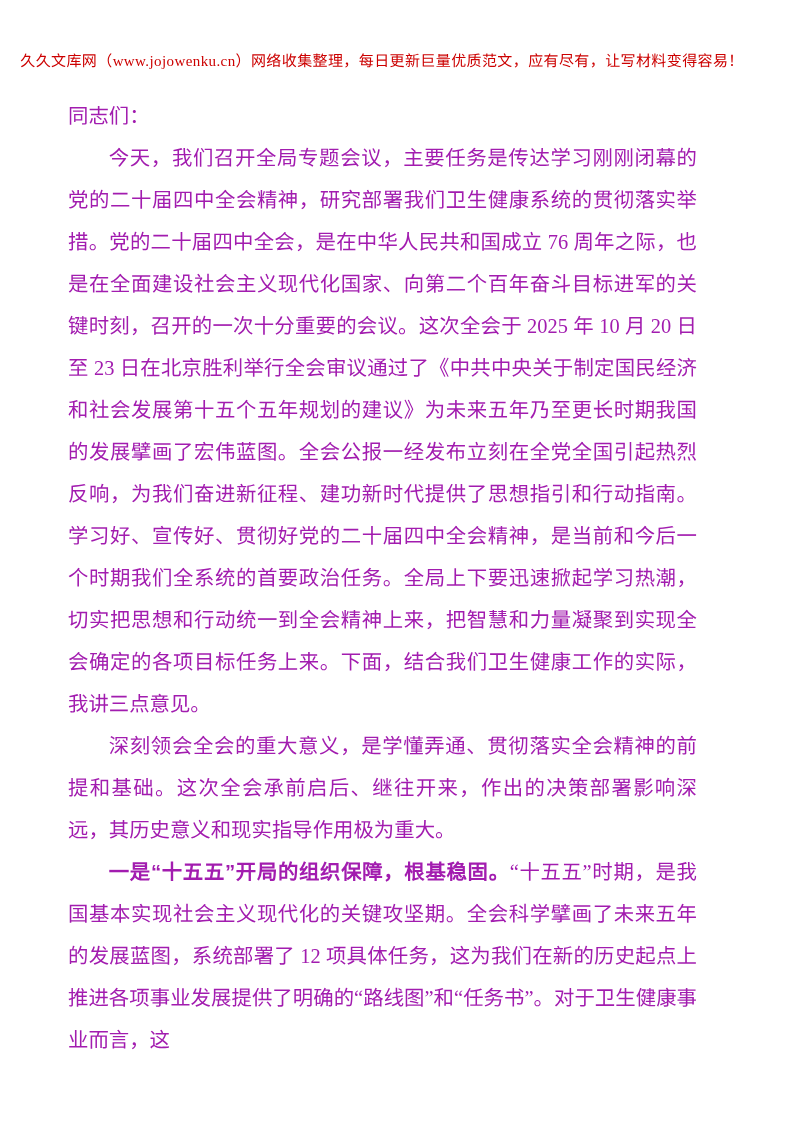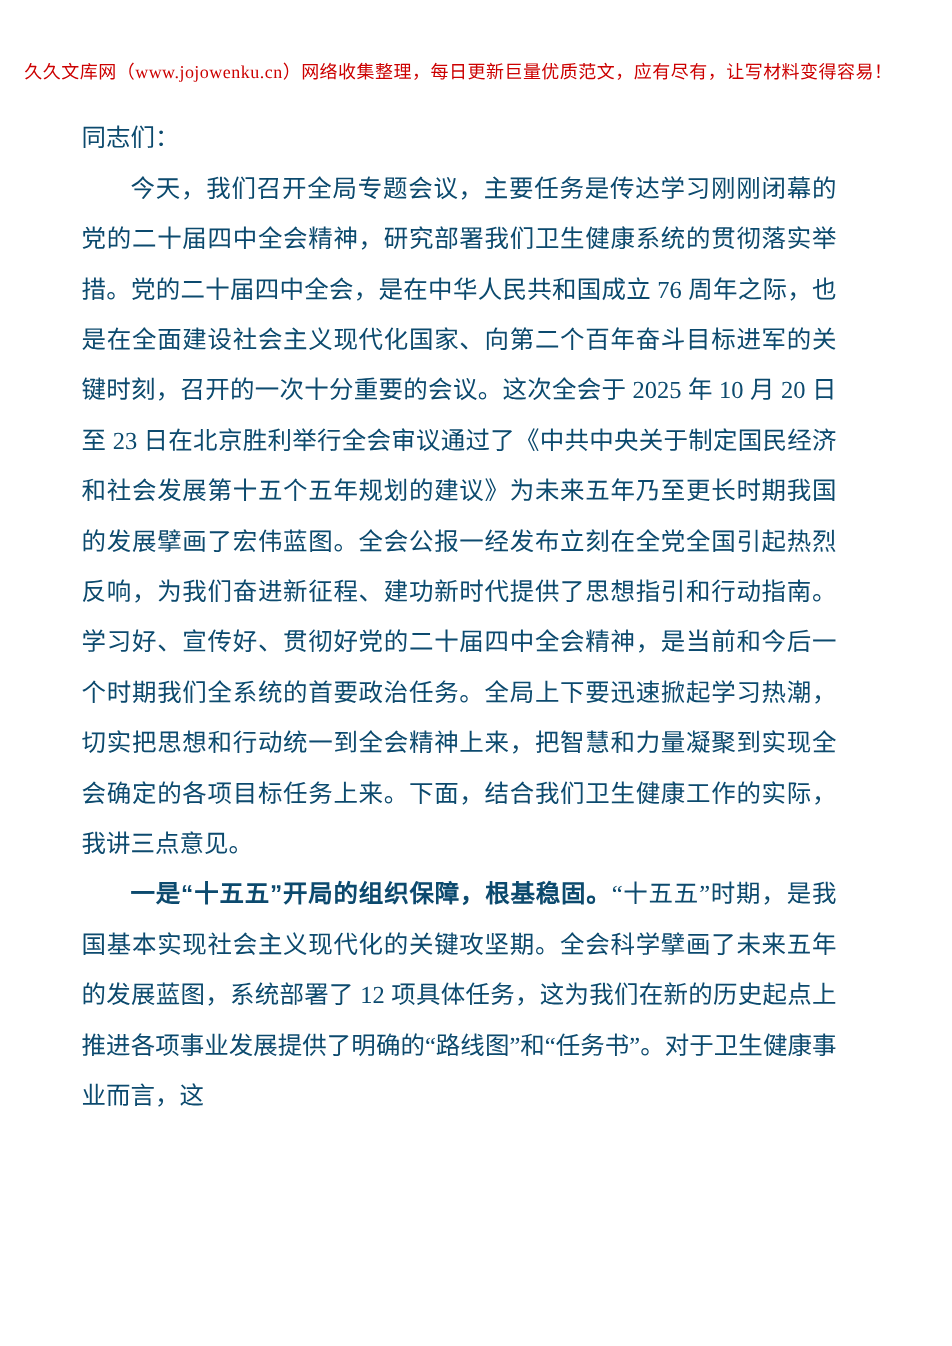--- a/index.html
+++ b/index.html
@@ -23,21 +23,21 @@
     font-size: 15px;
     line-height: 22px;
     letter-spacing: 0.4px;
     white-space: nowrap;
   }
   .doc-body {
     margin: 23px 67px 0 68px;
     font-size: 20.4px;
     line-height: 42px;
     text-align: justify;
-    color: #0c4a6e;
+    color: #a21caf;
   }
   .doc-body p {
     margin: 0;
     padding: 0;
     text-indent: 2em;
   }
   .doc-body p.salutation {
     text-indent: 0;
   }
   .doc-body p.heading {
@@ -56,18 +56,19 @@
 
   <div class="watermark">久久文库网（www.jojowenku.cn）网络收集整理，每日更新巨量优质范文，应有尽有，让写材料变得容易！</div>
 
   <div class="doc-body">
 
     <p class="salutation">同志们：</p>
 
     <p class="para">今天，我们召开全局专题会议，主要任务是传达学习刚刚闭幕的党的二十届四中全会精神，研究部署我们卫生健康系统的贯彻落实举措。党的二十届四中全会，是在中华人民共和国成立 76 周年之际，也是在全面建设社会主义现代化国家、向第二个百年奋斗目标进军的关键时刻，召开的一次十分重要的会议。这次全会于 2025 年 10 月 20 日至 23 日在北京胜利举行全会审议通过了《中共中央关于制定国民经济和社会发展第十五个五年规划的建议》为未来五年乃至更长时期我国的发展擘画了宏伟蓝图。全会公报一经发布立刻在全党全国引起热烈反响，为我们奋进新征程、建功新时代提供了思想指引和行动指南。学习好、宣传好、贯彻好党的二十届四中全会精神，是当前和今后一个时期我们全系统的首要政治任务。全局上下要迅速掀起学习热潮，切实把思想和行动统一到全会精神上来，把智慧和力量凝聚到实现全会确定的各项目标任务上来。下面，结合我们卫生健康工作的实际，我讲三点意见。</p>
 
 
+    <p class="para">深刻领会全会的重大意义，是学懂弄通、贯彻落实全会精神的前提和基础。这次全会承前启后、继往开来，作出的决策部署影响深远，其历史意义和现实指导作用极为重大。</p>
 
     <p class="para"><strong class="lead">一是“十五五”开局的组织保障，根基稳固。</strong><span>“十五五”时期，是我国基本实现社会主义现代化的关键攻坚期。全会科学擘画了未来五年的发展蓝图，系统部署了 12 项具体任务，这为我们在新的历史起点上推进各项事业发展提供了明确的“路线图”和“任务书”。对于卫生健康事业而言，这</span></p>
 
   </div>
 
 </div>
 
 </body></html>

